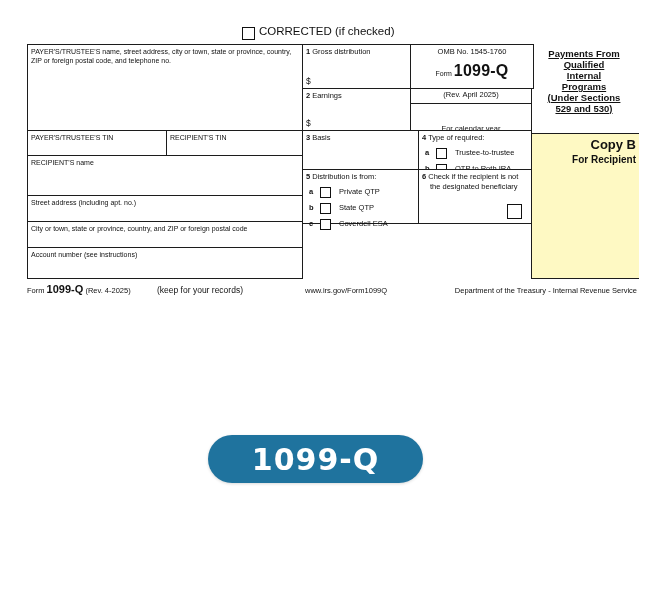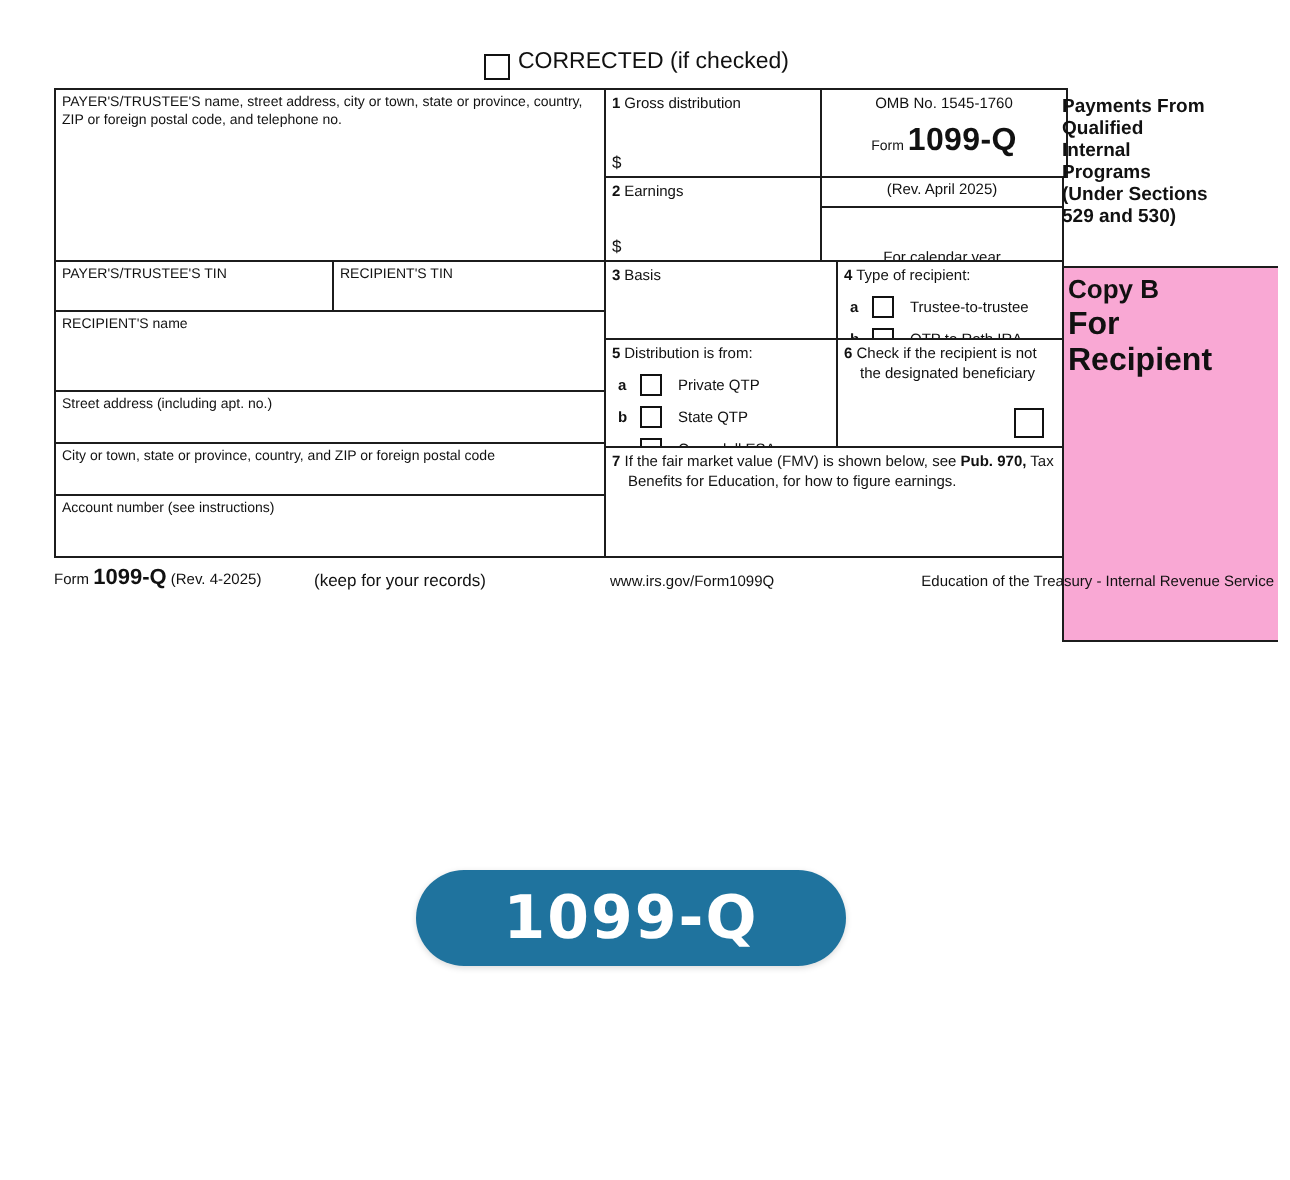--- a/index.html
+++ b/index.html
@@ -18,27 +18,27 @@
   .blankline{width:46px;border-bottom:1px solid #1c1c1c;height:1px;margin:7px auto 0 auto;}
   .optrow{display:flex;align-items:center;margin-top:5px;padding-left:3px;}
   .optletter{font-weight:bold;width:11px;font-size:7.5px;flex:0 0 auto;}
   .cb{display:inline-block;width:9px;height:9px;border:1px solid #111;background:#fff;
       margin-right:8px;flex:0 0 auto;}
   .optlabel{font-size:7.5px;}
   .hang{padding-left:8px;text-indent:-8px;font-size:7.5px;line-height:1.35;}
   .cb-big{position:absolute;right:9px;bottom:4px;width:13px;height:13px;border:1px solid #111;background:#fff;}
   .corr-cb{position:absolute;left:242px;top:27px;width:11px;height:11px;border:1px solid #111;background:#fff;}
   .corr-lbl{position:absolute;left:259px;top:25px;font-size:11.5px;text-align:right;}
-  .right-title{position:absolute;left:531px;top:48px;width:106px;text-align:left;
-               font-weight:bold;font-size:9.5px;line-height:11px;}
-  .copyb{position:absolute;left:531px;top:133px;width:108px;height:188px;box-sizing:border-box;
-         border:1px solid #1c1c1c;border-right:none;background:#f9a8d4;
+  .right-title{position:absolute;left:531px;top:48px;width:106px;text-align:center;
+               font-weight:bold;font-size:9.5px;line-height:11px;text-decoration:underline;}
+  .copyb{position:absolute;left:531px;top:133px;width:108px;height:146px;box-sizing:border-box;
+         border:1px solid #1c1c1c;border-right:none;background:#fef9c3;text-align:right;
          padding:3px 3px 0 2px;}
   .copyb-title{font-weight:bold;font-size:13px;}
-  .copyb-sub{font-weight:bold;font-size:16px;margin-top:2px;}
+  .copyb-sub{font-weight:bold;font-size:10px;margin-top:2px;}
   .notice{font-size:7.3px;line-height:9.5px;margin-top:5px;}
   .footer-item{position:absolute;font-size:7.5px;}
   .f-formword{font-size:7.5px;}
   .f-formnum{font-size:11px;font-weight:bold;}
   .badge{position:absolute;left:208px;top:435px;width:215px;height:48px;border-radius:24px;
          background:#1f739e;display:flex;align-items:center;justify-content:center;
          box-shadow:0 1px 3px rgba(0,0,0,0.15);}
   .badge span{color:#ffffff;font-family:"DejaVu Sans",sans-serif;font-weight:bold;
               font-size:30px;letter-spacing:1px;}
 </style>
@@ -108,21 +108,21 @@
 
   <div class="cell" style="left:302px;top:130px;width:117px;height:52px">
     <span class="bnum">3</span>
     <span class="lbl">Basis</span>
     <span class="dollar">$</span>
   </div>
 
   <div class="cell" style="left:418px;top:130px;width:114px;height:40px">
     <div>
       <span class="bnum">4</span>
-      <span class="lbl">Type of recipient:</span>
+      <span class="lbl">Type of required:</span>
     </div>
     <div class="optrow">
       <span class="optletter">a</span>
       <span class="cb"></span>
       <span class="optlabel">Trustee-to-trustee</span>
     </div>
     <div class="optrow">
       <span class="optletter">b</span>
       <span class="cb"></span>
       <span class="optlabel">QTP to Roth IRA</span>
@@ -152,28 +152,20 @@
   </div>
 
   <div class="cell" style="left:418px;top:169px;width:114px;height:55px">
     <div class="hang">
       <span class="bnum">6</span>
       <span>Check if the recipient is not the designated beneficiary</span>
     </div>
     <span class="cb-big"></span>
   </div>
 
-  <div class="cell" style="left:302px;top:223px;width:230px;height:56px">
-    <div class="hang">
-      <span class="bnum">7</span>
-      <span>If the fair market value (FMV) is shown below, see</span>
-      <b>Pub. 970,</b>
-      <span>Tax Benefits for Education, for how to figure earnings.</span>
-    </div>
-  </div>
 
   <div class="right-title">
     <div>Payments From</div>
     <div>Qualified</div>
     <div>Internal</div>
     <div>Programs</div>
     <div>(Under Sections</div>
     <div>529 and 530)</div>
   </div>
 
@@ -182,19 +174,19 @@
     <div class="copyb-sub">For Recipient</div>
   </div>
 
   <div class="footer-item" style="left:27px;top:283px">
     <span class="f-formword">Form</span>
     <span class="f-formnum">1099-Q</span>
     <span class="f-formword">(Rev. 4-2025)</span>
   </div>
   <div class="footer-item" style="left:157px;top:285px;font-size:8.5px">(keep for your records)</div>
   <div class="footer-item" style="left:305px;top:286px">www.irs.gov/Form1099Q</div>
-  <div class="footer-item" style="right:8px;top:286px">Education of the Treasury - Internal Revenue Service</div>
+  <div class="footer-item" style="right:8px;top:286px">Department of the Treasury - Internal Revenue Service</div>
 
   <div class="badge">
     <span>1099-Q</span>
   </div>
 
 </div>
 
 </body></html>

